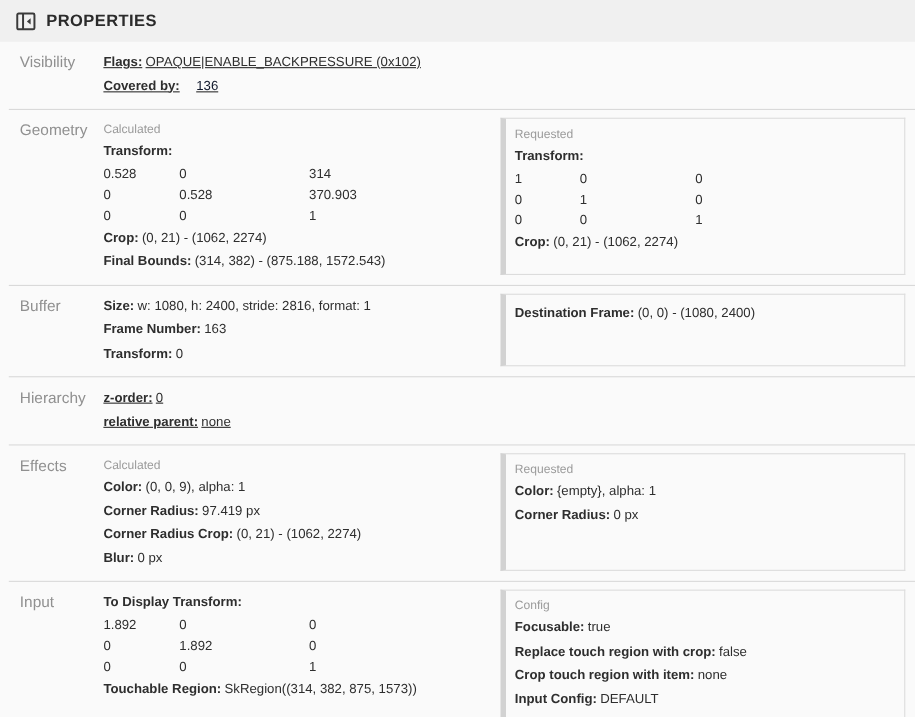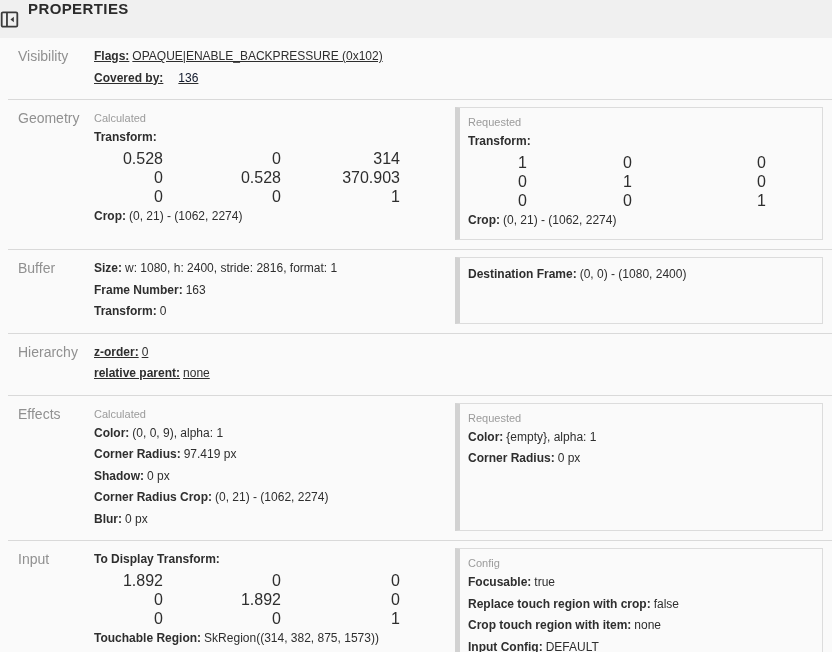--- a/index.html
+++ b/index.html
@@ -3,41 +3,41 @@
 <meta charset="utf-8">
 <style>
   html,body{margin:0;padding:0;}
   body{
     width:832px;height:652px;overflow:hidden;
     background:#fafafa;color:#2e2e2e;
     font-family:"Liberation Sans",sans-serif;
   }
   .header{
     height:38px;background:#f0f0f0;
-    display:flex;gap:9px;
+    display:flex;align-items:center;gap:9px;padding-left:14px;
   }
   .header-title{font-size:15px;font-weight:bold;letter-spacing:.4px;color:#2b2b2b;}
   .panel-icon{display:flex;align-items:center;}
   .divider{border-top:1px solid #d9d9d9;margin-left:8px;}
   .section{display:grid;grid-template-columns:94px minmax(0,1fr) 368px;padding-right:9px;}
   .sec-label{padding:10px 0 0 18px;font-size:14px;color:#909090;}
   .content-left{padding:8px 8px 10px 0;}
   .content-left.full{grid-column:2 / 4;text-decoration:underline;}
   .content-right{padding:7px 0 9px 0;display:flex;}
   .req-box{
     flex:1;box-sizing:border-box;
     border:1px solid #dcdcdc;border-left:5px solid #d2d2d2;
     padding:4px 8px 8px 8px;background:#fafafa;
   }
   .line{font-size:12px;line-height:21.5px;white-space:nowrap;}
   .k{font-weight:bold;margin-right:3px;}
   .tag{font-size:11px;color:#9b9b9b;line-height:17px;padding-top:2px;}
   .link{color:#0f172a;cursor:pointer;margin-left:12px;}
   table.matrix{border-collapse:collapse;table-layout:fixed;}
-  table.matrix td{font-size:16px;line-height:19px;text-align:right;padding:0;}
+  table.matrix td{font-size:12px;line-height:19px;text-align:left;padding:0;}
   .matrix-l{width:306px;}
   .matrix-l .mc1{width:69px}.matrix-l .mc2{width:118px}.matrix-l .mc3{width:119px}
   .matrix-r{width:298px;}
   .matrix-r .mc1{width:59px}.matrix-r .mc2{width:105px}.matrix-r .mc3{width:134px}
 </style>
 </head>
 <body>
 
 <div class="header">
   <span class="panel-icon">
@@ -77,20 +77,21 @@
             <td class="mc3">370.903</td>
           </tr>
       <tr>
             <td class="mc1">0</td>
             <td class="mc2">0</td>
             <td class="mc3">1</td>
           </tr>
     </tbody>
       </table>
     <div class="line"><span class="k">Crop:</span><span class="v">(0, 21) - (1062, 2274)</span></div>
+    <div class="line"><span class="k">Final Bounds:</span><span class="v">(314, 382) - (875.188, 1572.543)</span></div>
   </div>
   <div class="content-right">
     <div class="req-box">
       <div class="tag">Requested</div>
       <div class="line"><span class="k">Transform:</span></div>
       <table class="matrix matrix-r">
         <tbody>
             <tr>
               <td class="mc1">1</td>
               <td class="mc2">0</td>
@@ -137,21 +138,20 @@
   </div>
 </div>
 <div class="divider"></div>
 
 <div class="section">
   <div class="sec-label">Effects</div>
   <div class="content-left">
     <div class="tag">Calculated</div>
     <div class="line"><span class="k">Color:</span><span class="v">(0, 0, 9), alpha: 1</span></div>
     <div class="line"><span class="k">Corner Radius:</span><span class="v">97.419 px</span></div>
-    <div class="line"><span class="k">Shadow:</span><span class="v">0 px</span></div>
     <div class="line"><span class="k">Corner Radius Crop:</span><span class="v">(0, 21) - (1062, 2274)</span></div>
     <div class="line"><span class="k">Blur:</span><span class="v">0 px</span></div>
   </div>
   <div class="content-right">
     <div class="req-box">
       <div class="tag">Requested</div>
       <div class="line"><span class="k">Color:</span><span class="v">{empty}, alpha: 1</span></div>
       <div class="line"><span class="k">Corner Radius:</span><span class="v">0 px</span></div>
     </div>
   </div>

